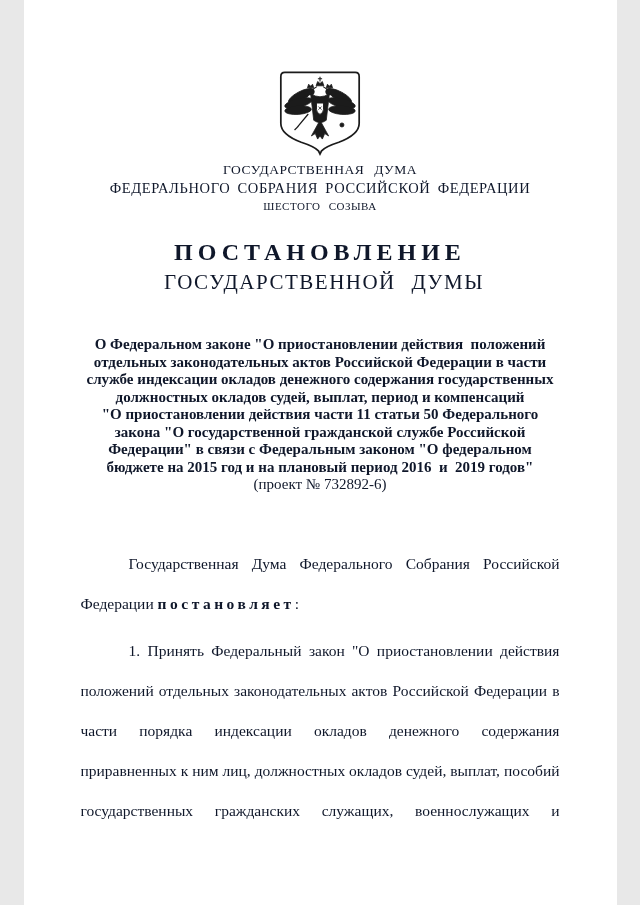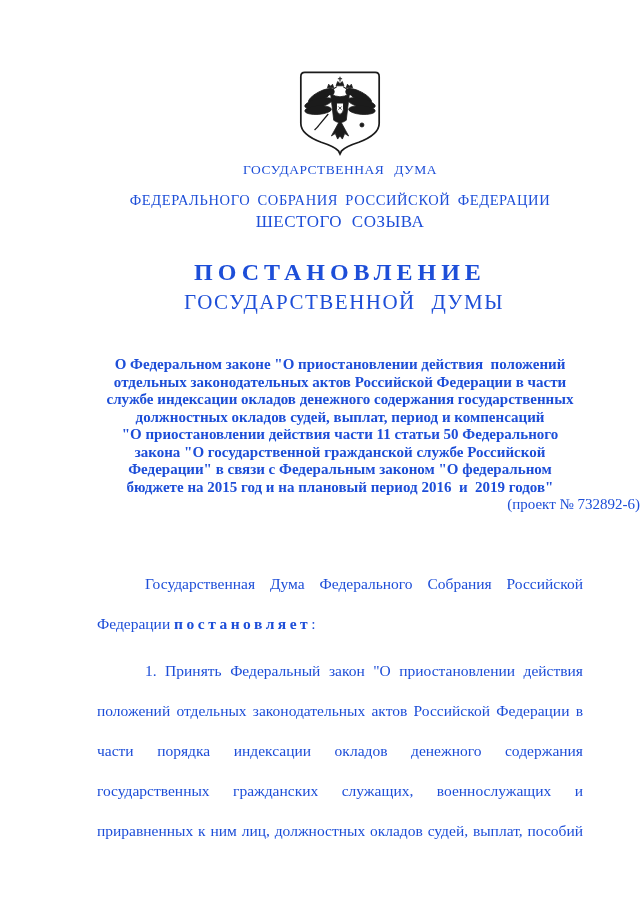--- a/index.html
+++ b/index.html
@@ -1,44 +1,43 @@
 <!DOCTYPE html>
 <html><head>
 <meta charset="utf-8">
 <style>
   html,body { margin:0; padding:0; background:#e8e8e8; }
   .page {
     position:relative;
-    width:640px; height:905px;
+    width:593px; height:905px;
     margin:0 auto;
     background:#ffffff;
-    color:#1d4ed8;
+    color:#0f172a;
     font-family:"Liberation Serif","DejaVu Serif",serif;
     overflow:hidden;
     box-sizing:border-box;
     padding-top:70px;
-    padding-left:40px;
   }
   .center { text-align:center; }
 
   .emblem { display:block; margin:0 auto; width:94px; height:88px; }
 
   .org1 { margin-top:4px;  font-size:13.5px; letter-spacing:0.5px; word-spacing:6px; }
-  .org2 { margin-top:14px;  font-size:14.5px; letter-spacing:0.6px; word-spacing:3px; }
-  .org3 { margin-top:3px;  font-size:17px; letter-spacing:0.5px; word-spacing:5px; }
+  .org2 { margin-top:2px;  font-size:14.5px; letter-spacing:0.6px; word-spacing:3px; }
+  .org3 { margin-top:3px;  font-size:11px; letter-spacing:0.5px; word-spacing:5px; }
 
   .doctype1 { margin-top:27px; font-size:24px; font-weight:bold; letter-spacing:5px; }
   .doctype2 { margin-top:4px;  font-size:21px; letter-spacing:1.5px; word-spacing:9px;margin-left:8px; }
 
   .title { margin-top:41px; }
   .title-line {
     font-size:15px; font-weight:bold; line-height:17.5px;
     text-align:center; white-space:pre-wrap;
   }
-  .project-line { font-size:15px; font-weight:normal; line-height:17.5px; text-align:right; }
+  .project-line { font-size:15px; font-weight:normal; line-height:17.5px; text-align:center; }
 
   .body-block { margin:50px 57px 0 57px; font-size:15.5px; }
   .bline { line-height:40px; height:40px; overflow:hidden; }
   .just  { text-align:justify; text-align-last:justify; }
   .indent { padding-left:48px; box-sizing:border-box; }
   .p2 { margin-top:7px; }
   .verb { font-weight:bold; letter-spacing:3.5px; }
 </style>
 </head>
 <body>
@@ -93,18 +92,18 @@
 
   <div class="body-block">
     <div>
       <div class="bline just indent">Государственная Дума Федерального Собрания Российской</div>
       <div class="bline"><span>Федерации </span><span class="verb">постановляет</span><span>:</span></div>
     </div>
     <div class="p2">
       <div class="bline just indent">1. Принять Федеральный закон "О приостановлении действия</div>
       <div class="bline just">положений отдельных законодательных актов Российской Федерации в</div>
       <div class="bline just">части порядка индексации окладов денежного содержания</div>
+      <div class="bline just">приравненных к ним лиц, должностных окладов судей, выплат, пособий и</div>
       <div class="bline just">государственных гражданских служащих, военнослужащих и</div>
-      <div class="bline just">приравненных к ним лиц, должностных окладов судей, выплат, пособий и</div>
     </div>
   </div>
 
 </div>
 
 </body></html>

